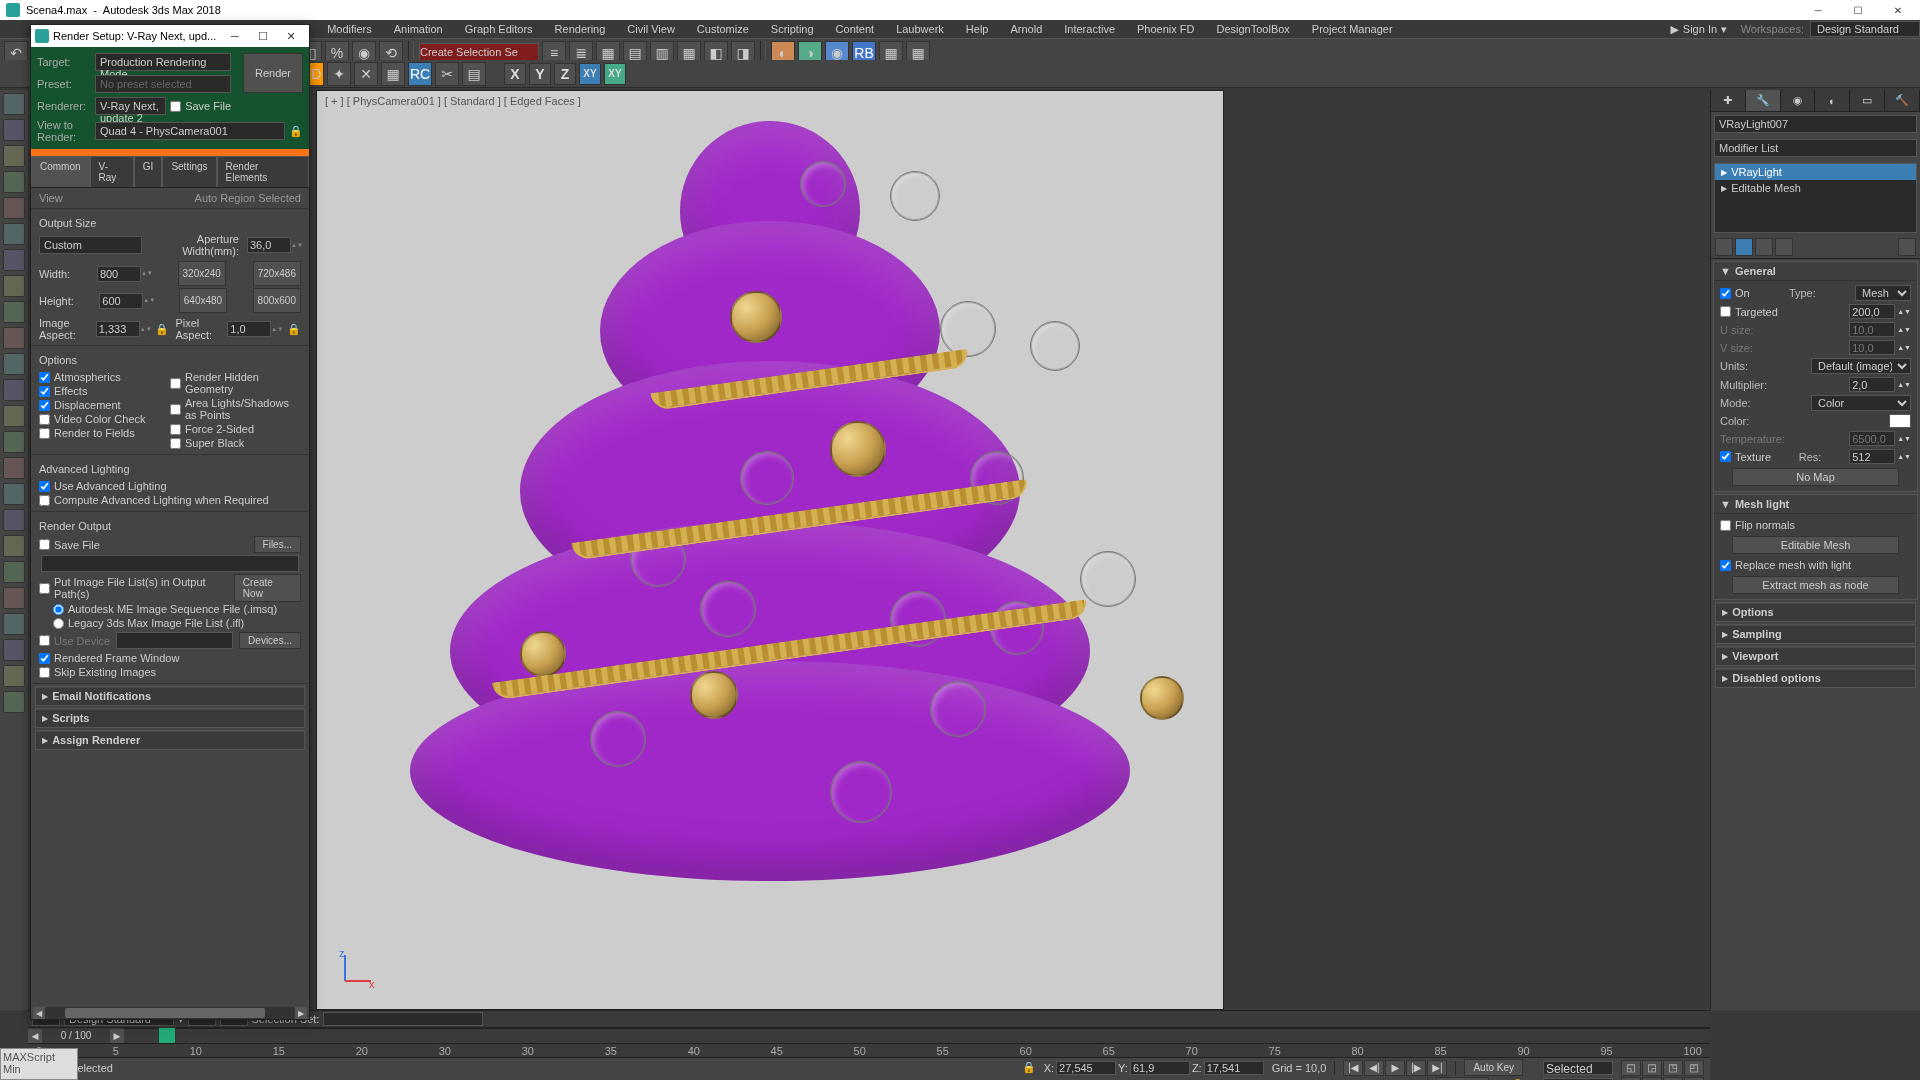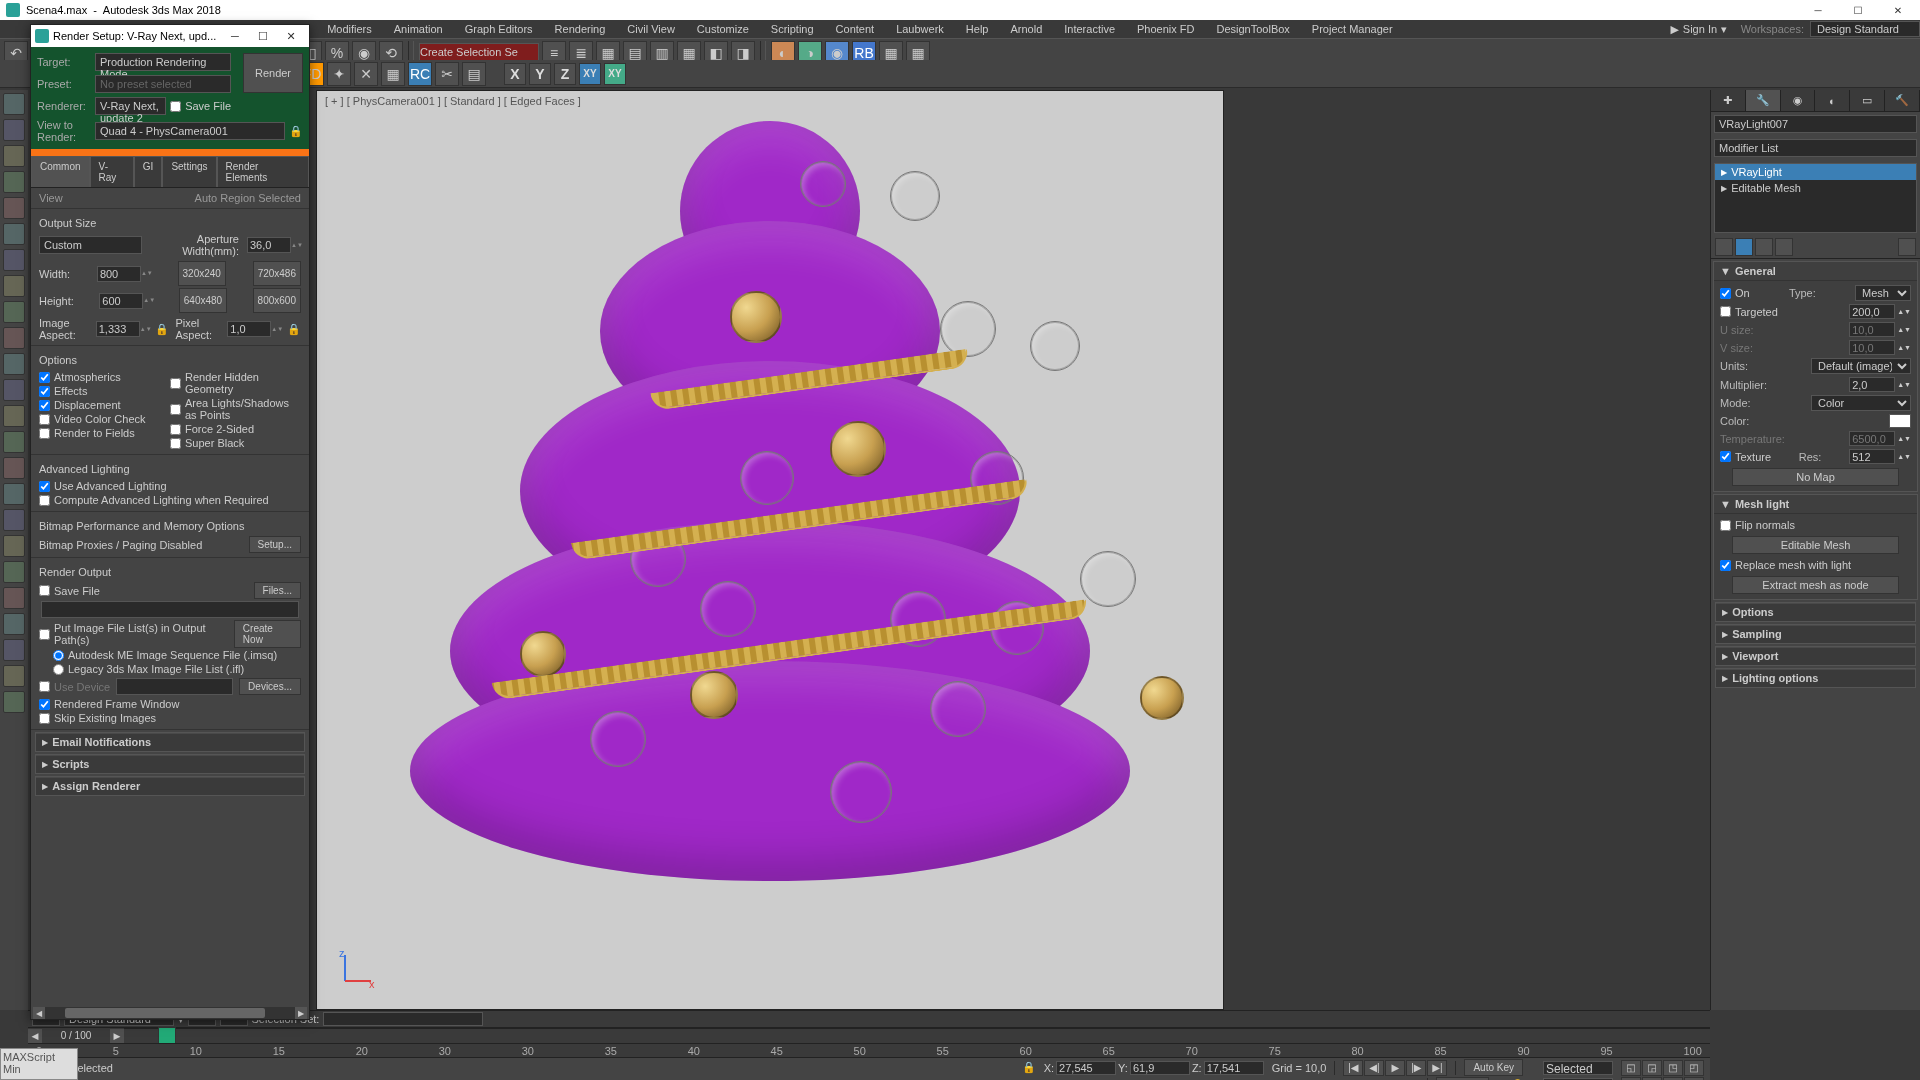--- a/index.html
+++ b/index.html
@@ -410,27 +410,20 @@
       <label class="cb">
           <input type="checkbox" checked="" style="">
           <span>Use Advanced Lighting</span>
         </label>
       <label class="cb">
           <input type="checkbox" style="">
           <span>Compute Advanced Lighting when Required</span>
         </label>
     </div>
     <div class="rollout">
-      <div class="subsect">Bitmap Performance and Memory Options</div>
-      <div class="rtp-row" style="justify-content:space-between">
-        <span>Bitmap Proxies / Paging Disabled</span>
-        <span class="btn-sm">Setup...</span>
-      </div>
-    </div>
-    <div class="rollout">
       <div class="subsect">Render Output</div>
       <div class="rtp-row" style="justify-content:space-between">
         <label class="cb">
             <input type="checkbox" style="">
             <span>Save File</span>
           </label>
         <span class="btn-sm">Files...</span>
       </div>
       <div class="file-input"></div>
       <div class="rtp-row" style="justify-content:space-between">
@@ -662,21 +655,21 @@
     <div class="closed-rollout">
         <span class="tri">▶</span>
         <b>Sampling</b>
       </div>
     <div class="closed-rollout">
         <span class="tri">▶</span>
         <b>Viewport</b>
       </div>
     <div class="closed-rollout">
         <span class="tri">▶</span>
-        <b>Lighting options</b>
+        <b>Disabled options</b>
       </div>
   </div>
 </div>
 
 <div class="bottom">
   <div class="track-bar">
     <div class="cell"></div>
     <div class="combo">Design Standard</div>
     <span>▾</span>
     <div class="cell"></div>

